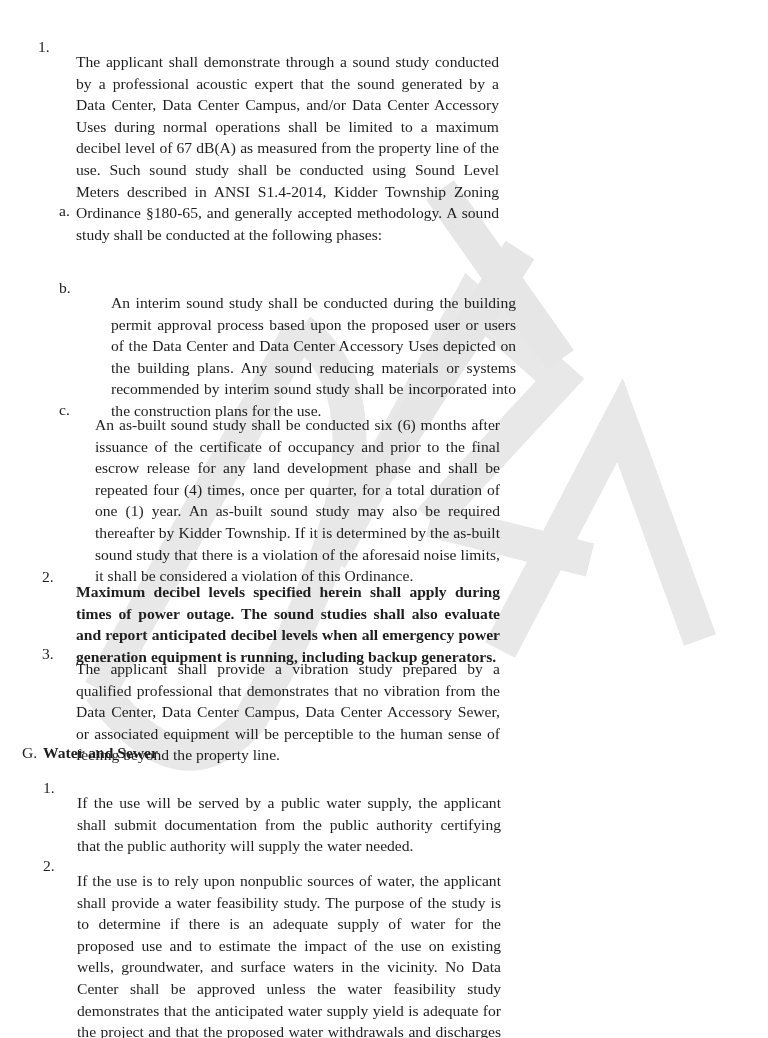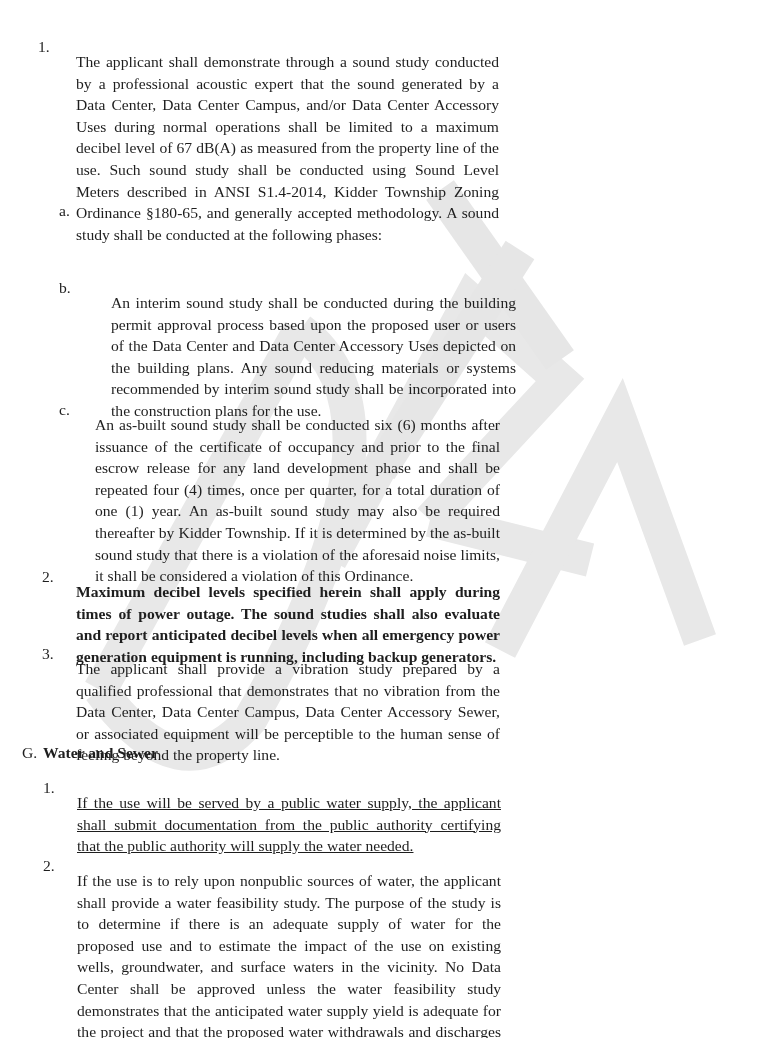--- a/index.html
+++ b/index.html
@@ -82,21 +82,21 @@
     </div>
   </div>
 
   <div class="item" style="left:0; top:742px; width:768px; height:24px;">
     <span class="num" style="left:22px;">G.</span>
     <span class="txt heading" style="left:43px;">Water and Sewer</span>
   </div>
 
   <div class="item" style="left:0; top:777px; width:768px; height:70px;">
     <span class="num" style="left:43px;">1.</span>
-    <div class="txt" style="left:62px; width:424px;text-decoration:underline;">
+    <div class="txt" style="left:62px; width:424px;">
       <p style="width:424px;">If the use will be served by a public water supply, the applicant shall submit documentation from the public authority certifying that the public authority will supply the water needed.</p>
     </div>
   </div>
 
   <div class="item" style="left:0; top:855px; width:768px; height:160px;">
     <span class="num" style="left:43px;">2.</span>
     <div class="txt" style="left:62px; width:424px;">
       <p style="width:424px; text-align-last: justify;">If the use is to rely upon nonpublic sources of water, the applicant shall provide a water feasibility study. The purpose of the study is to determine if there is an adequate supply of water for the proposed use and to estimate the impact of the use on existing wells, groundwater, and surface waters in the vicinity. No Data Center shall be approved unless the water feasibility study demonstrates that the anticipated water supply yield is adequate for the project and that the proposed water withdrawals and discharges will not endanger or adversely affect the quantity or quality of groundwater supplies or</p>
     </div>
   </div>

